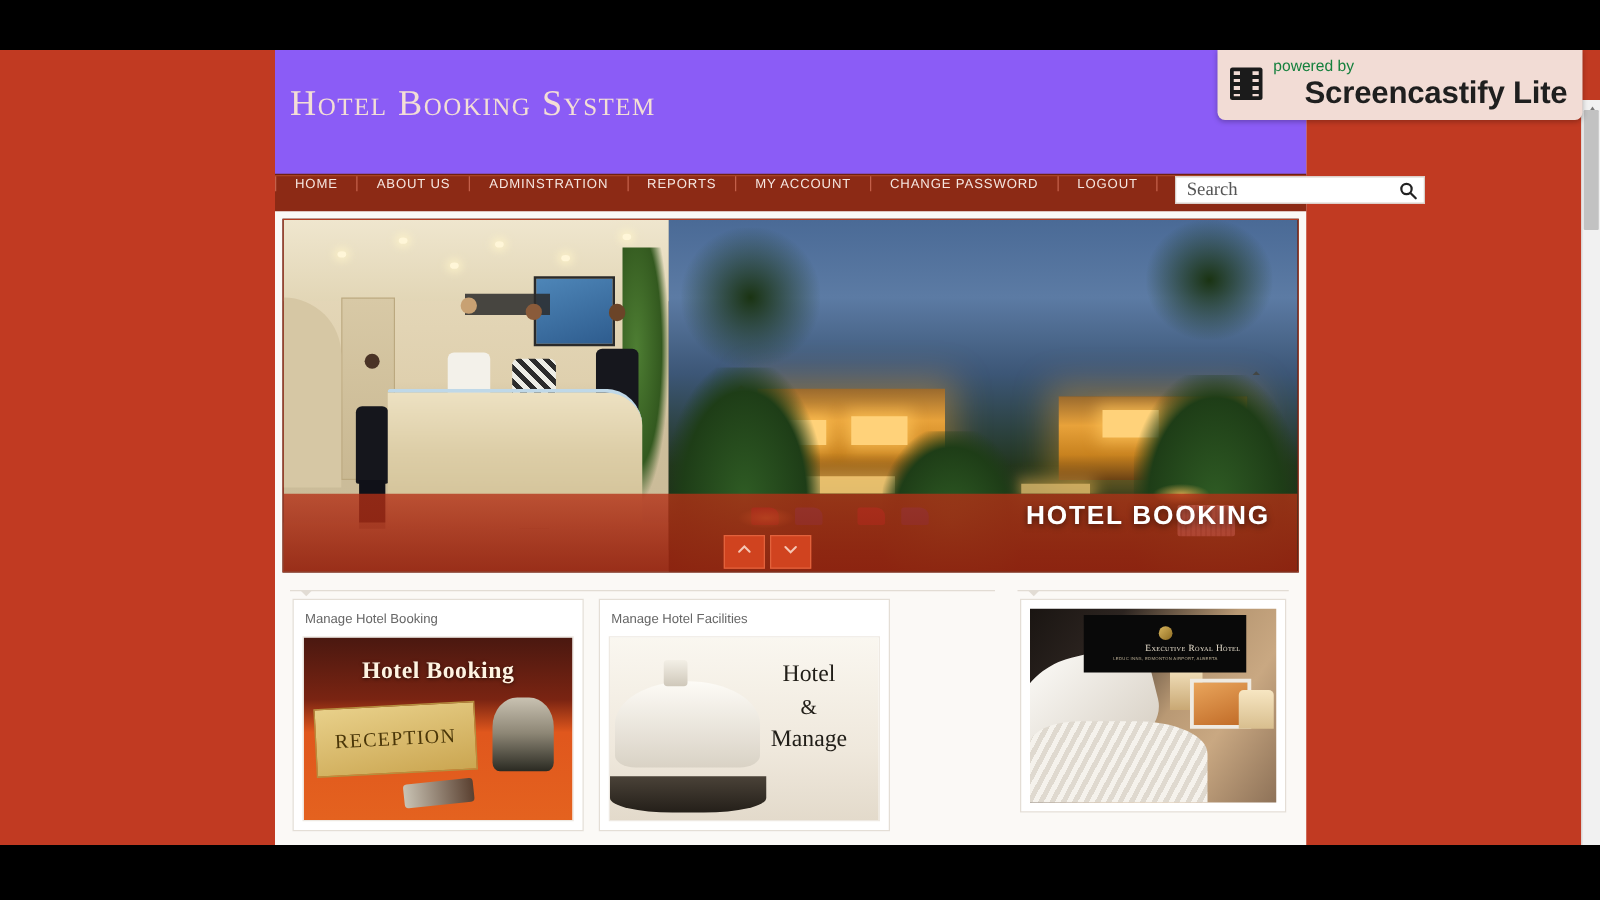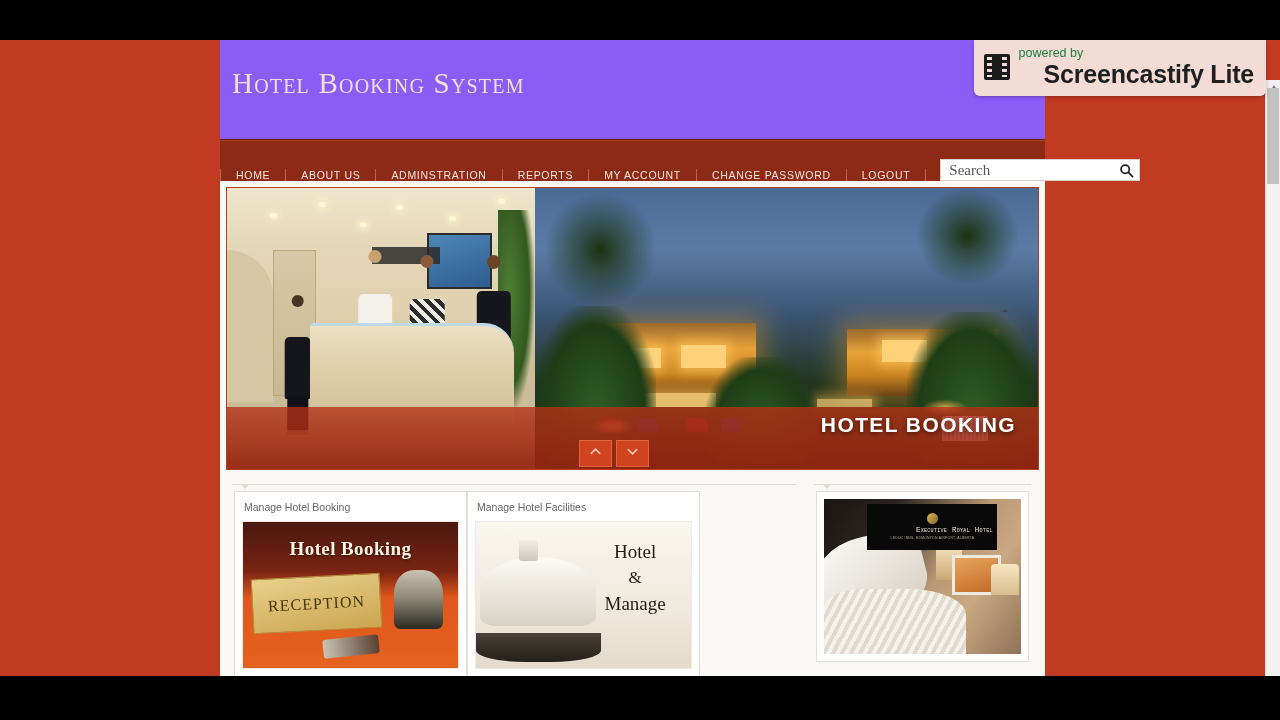--- a/index.html
+++ b/index.html
@@ -33,23 +33,23 @@
     color:#F3DED6;
     font-family:"Liberation Serif", serif;
     font-variant:small-caps;
     font-size:29px;
     letter-spacing:1.2px;
     white-space:nowrap;
   }
 
   
   #navbar {
-    position:relative; height:41px; background:#8C2A15;
+    position:relative; height:29px; background:#8C2A15;
     border-top:1px solid #A84326;
-    display:flex; align-items:flex-end;
+    display:flex; align-items:flex-start;
   }
   .nav-item {
     display:flex; align-items:center; padding:0 15px;
     color:#F6E6E0; font-size:10.5px; letter-spacing:0.7px;
     border-right:1px solid #C4604A;
     cursor:pointer; white-space:nowrap;
     text-transform:uppercase;
   }
   .nav-item:first-child { border-left:1px solid #C4604A; }
 
@@ -212,21 +212,21 @@
   .section-rule {
     height:1px; background:#E2DCD4; margin:0 4px 6px 4px;
     position:relative;
   }
   .section-rule::after {
     content:""; position:absolute; left:8px; top:0;
     width:0; height:0; border-style:solid; border-width:5px 5px 0 5px;
     border-color:#E2DCD4 transparent transparent transparent;
   }
 
-  .card-row { display:flex; padding:0 6px; }
+  .card-row { display:flex; gap:12px; padding:0 6px; }
   .card {
     width:233px; background:#FFFFFF;
     border:1px solid #E4DED6; padding:7px;
   }
   .card-title {
     color:#666; font-size:10.5px; padding:2px 2px 8px 2px;
   }
   .card-img {
     width:100%; height:148px; overflow:hidden; position:relative;
     border:1px solid #EEE9E2;
@@ -307,21 +307,21 @@
     position:absolute; left:22%; top:3%; width:66%; height:30%;
     background:#090909;
     display:flex; flex-direction:column; align-items:center;
     justify-content:center;
   }
   .ad-logo .mark {
     width:11px; height:11px; border-radius:50%;
     background:linear-gradient(135deg,#D8B45C,#8E6C22); margin-bottom:2px;
   }
   .ad-logo .l1 {
-    color:#EFE6D4; font-family:Liberation Mono, monospace;
+    color:#EFE6D4; font-family:Liberation Serif, serif;
     font-size:7.5px; letter-spacing:.3px; font-variant:small-caps;
     white-space:nowrap;
     margin-left:44px;
   }
   .ad-logo .l2 {
     color:#B9AD94; font-size:3.4px; letter-spacing:.25px;
     margin-top:2px; white-space:nowrap;
   }
   .ad-pillow {
     position:absolute; left:-4%; top:24%; width:56%; height:52%;

